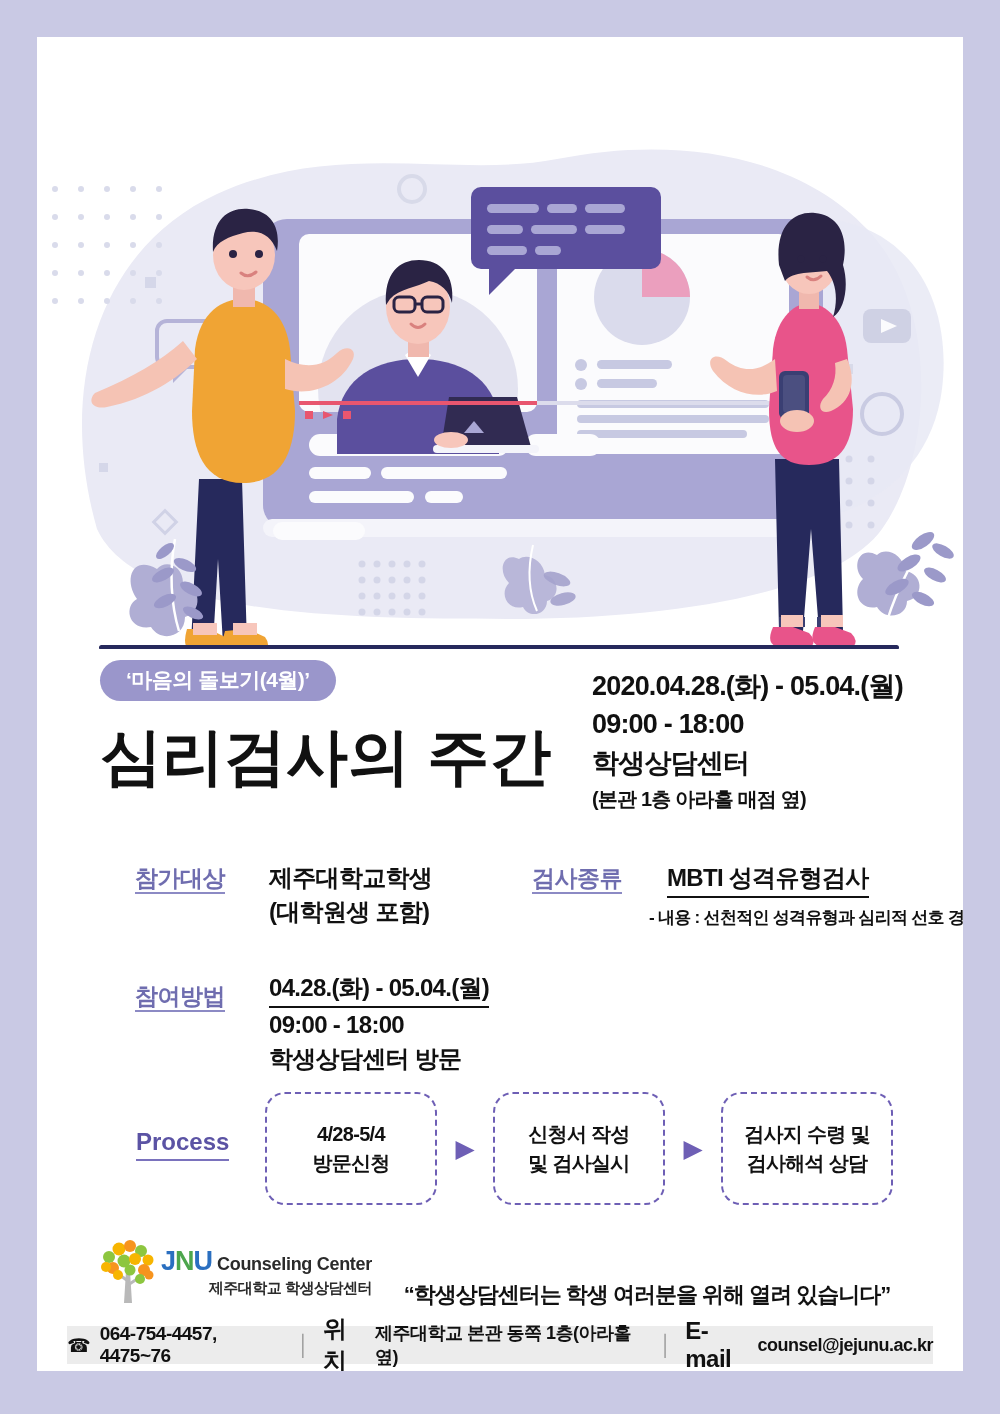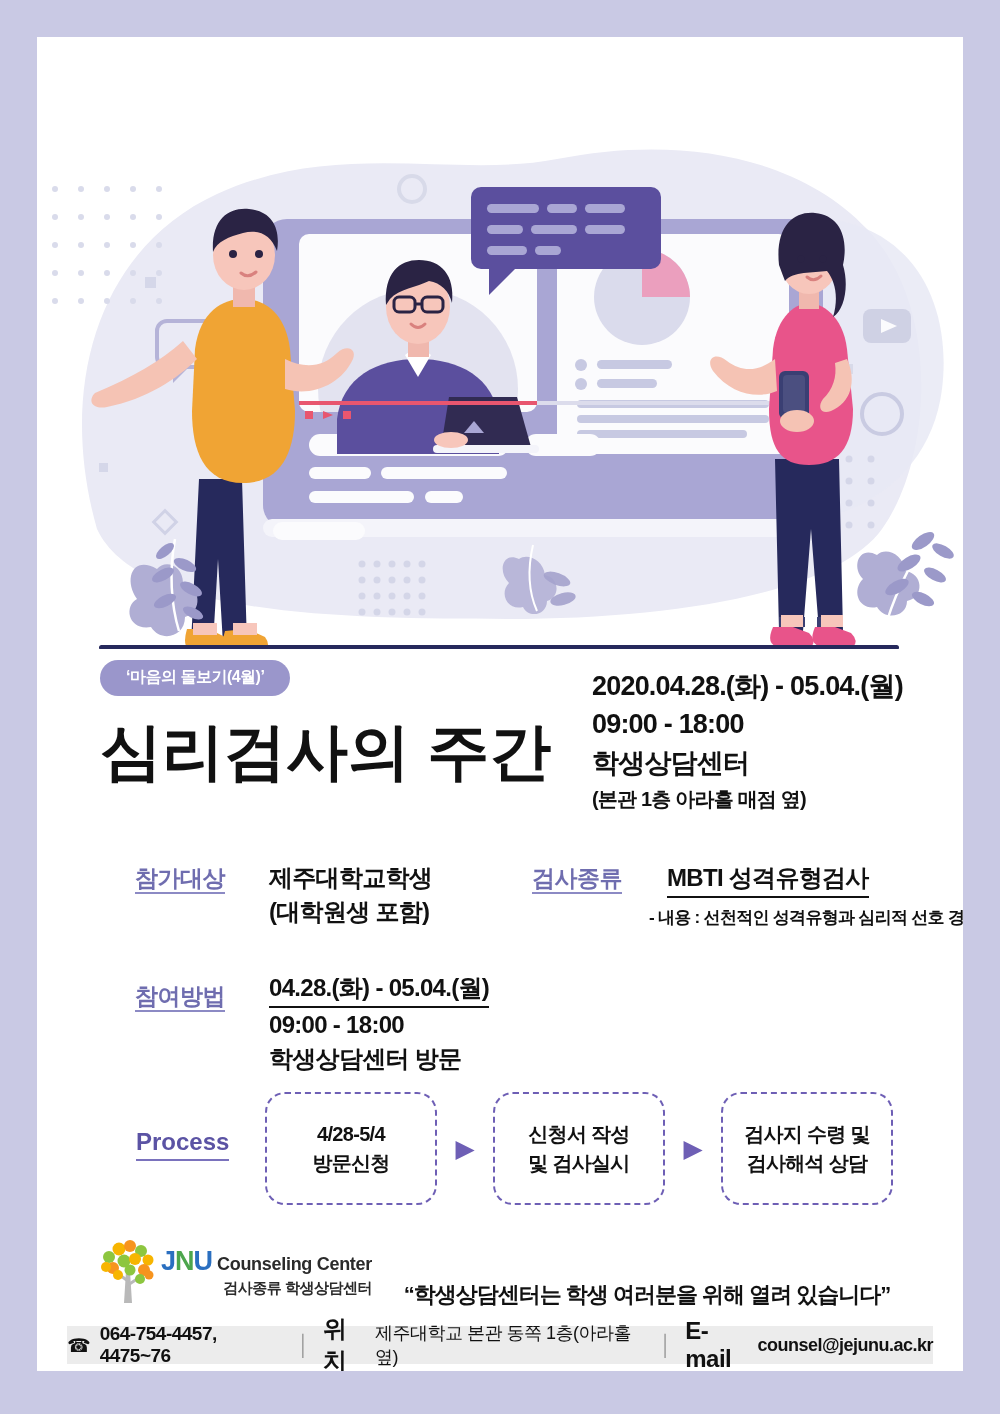--- a/index.html
+++ b/index.html
@@ -52,21 +52,21 @@
     top: 623px;
     width: 480px;
   }
 
   .badge-pill {
     display: inline-block;
     background: #9a96cb;
     color: #ffffff;
     border-radius: 999px;
     padding: 9px 26px 11px;
-    font-size: 16px;
+    font-size: 21px;
     font-weight: bold;
     letter-spacing: -0.5px;
     line-height: 1;
     white-space: nowrap;
   }
 
   .main-title {
     margin-top: 23px;
     font-size: 62px;
     font-weight: bold;
@@ -245,21 +245,21 @@
     display: flex;
     align-items: center;
     justify-content: center;
     gap: 0px;
     color: #111111;
   }
   .cb-icon { font-size: 19px; line-height: 1; margin-right: 9px; }
   .cb-phone { font-size: 19px; font-weight: bold; letter-spacing: -0.5px; }
   .cb-sep { color: #9a9a9a; margin: 0 13px; font-size: 20px; font-weight: 300; }
   .cb-strong { font-size: 24px; font-weight: bold; letter-spacing: -0.5px; }
-  .cb-text { font-size: 18px; font-weight: normal; letter-spacing: -0.5px; margin-left: 7px; }
+  .cb-text { font-size: 18px; font-weight: bold; letter-spacing: -0.5px; margin-left: 7px; }
   .cb-mail { font-size: 18px; font-weight: bold; letter-spacing: -0.5px; margin-left: 6px; }
 </style>
 </head>
 <body>
 
 <div class="poster-frame">
   <div class="page">
 
     <div class="illustration">
       <svg viewBox="0 0 926 590" xmlns="http://www.w3.org/2000/svg">
@@ -677,21 +677,21 @@
             <circle cx="52" cy="38" r="4.5" fill="#f7941e"></circle>
           </svg>
         </span>
         <span class="logo-text">
           <span class="logo-line1">
             <span class="logo-jnu">
               <span class="j">J</span><span class="n">N</span><span class="u">U</span>
             </span>
             <span class="logo-cc">Counseling Center</span>
           </span>
-          <span class="logo-line2">검사종류 학생상담센터</span>
+          <span class="logo-line2">제주대학교 학생상담센터</span>
         </span>
       </div>
 
       <div class="quote">“학생상담센터는 학생 여러분을 위해 열려 있습니다”</div>
 
       <div class="contact-bar">
         <span class="cb-icon">☎</span>
         <span class="cb-phone">064-754-4457, 4475~76</span>
         <span class="cb-sep">│</span>
         <span class="cb-strong">위치</span>

